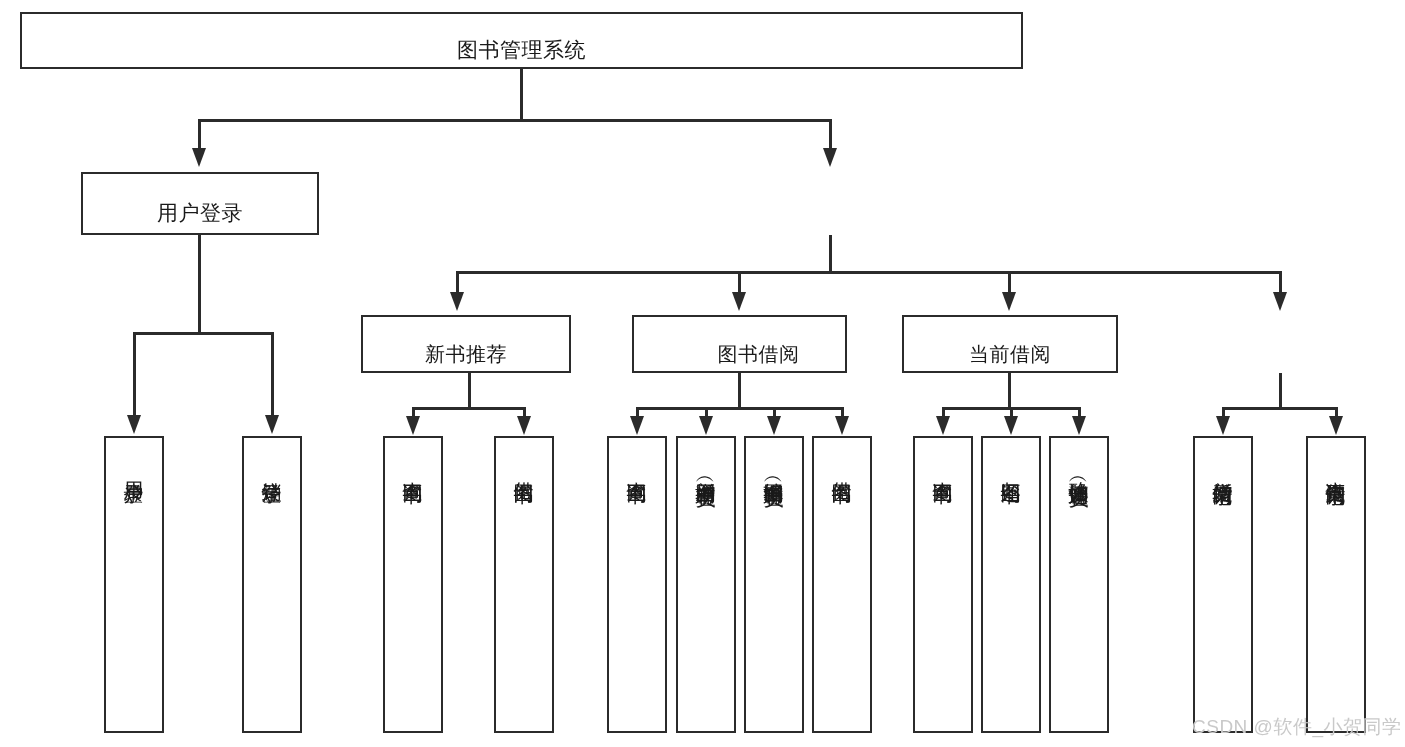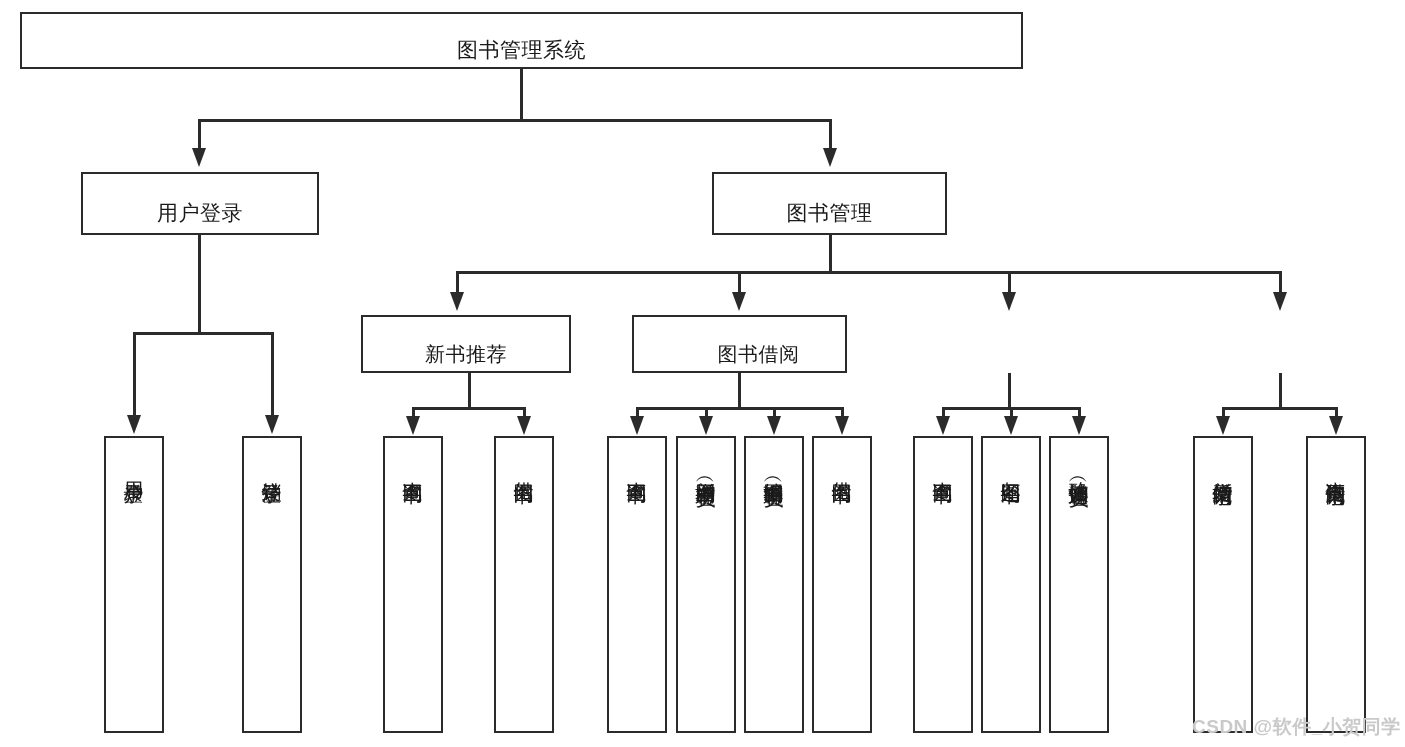--- a/index.html
+++ b/index.html
@@ -103,23 +103,20 @@
   <div class="vline" style="left:198px; top:119px; height:30px;"></div>
   <div class="arrow" style="left:192px; top:148px;"></div>
 
   <div class="vline" style="left:829px; top:119px; height:30px;"></div>
   <div class="arrow" style="left:823px; top:148px;"></div>
 
   <div class="node lvl1" style="left:81px; top:172px; width:238px; height:63px;">
     <span class="label">用户登录</span>
   </div>
 
-  <div class="node lvl1" style="left:712px; top:172px; width:235px; height:63px;">
-    <span class="label">图书管理</span>
-  </div>
 
   <div class="vline" style="left:198px; top:235px; height:99px;"></div>
   <div class="hline" style="left:133px; top:332px; width:139px;"></div>
   <div class="vline" style="left:133px; top:332px; height:84px;"></div>
   <div class="arrow" style="left:127px; top:415px;"></div>
   <div class="vline" style="left:271px; top:332px; height:84px;"></div>
   <div class="arrow" style="left:265px; top:415px;"></div>
 
   <div class="vline" style="left:829px; top:235px; height:38px;"></div>
   <div class="hline" style="left:456px; top:271px; width:826px;"></div>
@@ -131,20 +128,23 @@
   <div class="arrow" style="left:1002px; top:292px;"></div>
   <div class="vline" style="left:1279px; top:271px; height:22px;"></div>
   <div class="arrow" style="left:1273px; top:292px;"></div>
 
   <div class="node lvl2" style="left:361px; top:315px; width:210px; height:58px;">
     <span class="label">新书推荐</span>
   </div>
   <div class="node lvl2" style="left:632px; top:315px; width:215px; height:58px;padding-left:38px;">
     <span class="label">图书借阅</span>
   </div>
+  <div class="node lvl2" style="left:902px; top:315px; width:216px; height:58px;">
+    <span class="label">当前借阅</span>
+  </div>
 
   <div class="vline" style="left:468px; top:373px; height:36px;"></div>
   <div class="hline" style="left:412px; top:407px; width:114px;"></div>
   <div class="vline" style="left:412px; top:407px; height:10px;"></div>
   <div class="arrow" style="left:406px; top:416px;"></div>
   <div class="vline" style="left:523px; top:407px; height:10px;"></div>
   <div class="arrow" style="left:517px; top:416px;"></div>
 
   <div class="vline" style="left:738px; top:373px; height:36px;"></div>
   <div class="hline" style="left:636px; top:407px; width:208px;"></div>
@@ -210,15 +210,15 @@
     <span class="label">确认归还（管理员）</span>
   </div>
 
   <div class="node leaf" style="left:1193px; top:436px; width:60px; height:297px;">
     <span class="label">新增借阅记录</span>
   </div>
   <div class="node leaf" style="left:1306px; top:436px; width:60px; height:297px;">
     <span class="label">查询借阅记录</span>
   </div>
 
-  <div id="watermark" style="left:1192px; top:714px;font-weight:bold;">CSDN @软件_小贺同学</div>
+  <div id="watermark" style="left:1192px; top:714px;">CSDN @软件_小贺同学</div>
 
 </div>
 
 </body></html>

